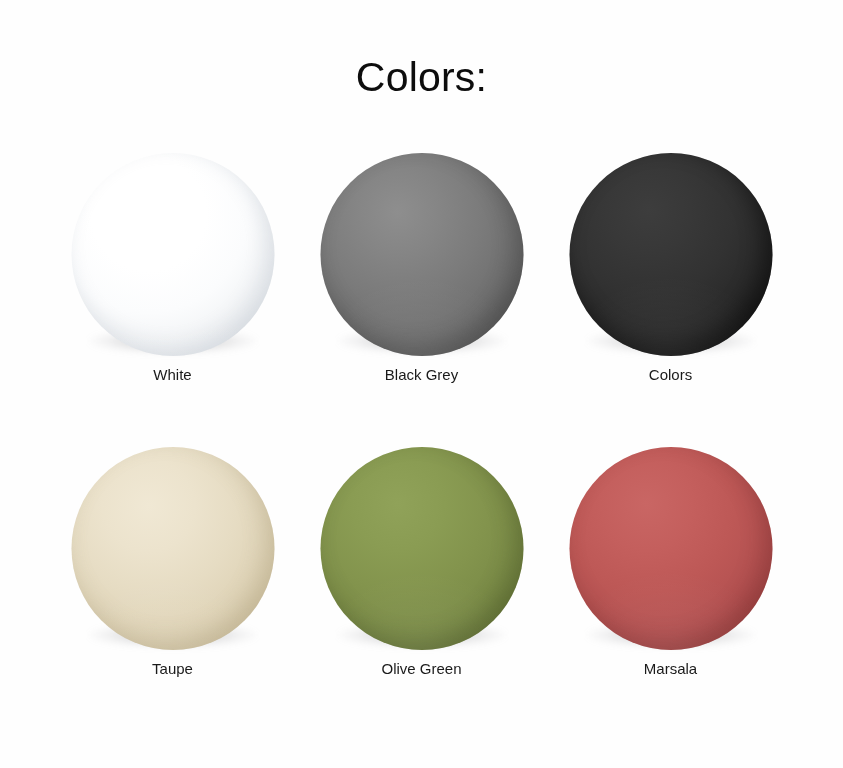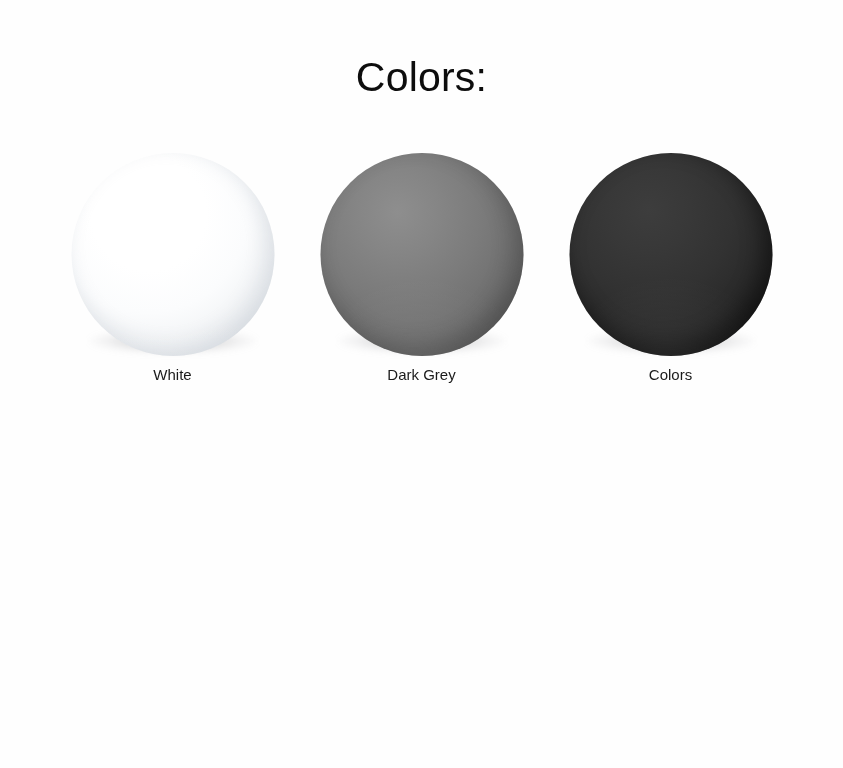--- a/index.html
+++ b/index.html
@@ -197,28 +197,55 @@
           <div class="sphere sphere-white"></div>
         </div>
         <div class="swatch-label">White</div>
       </div>
 
       <div class="swatch-cell">
         <div class="sphere-stage">
           <div class="sphere-shadow"></div>
           <div class="sphere sphere-darkgrey"></div>
         </div>
-        <div class="swatch-label">Dark Grey</div>
+        <div class="swatch-label">Black Grey</div>
       </div>
 
       <div class="swatch-cell">
         <div class="sphere-stage">
           <div class="sphere-shadow"></div>
           <div class="sphere sphere-black"></div>
         </div>
         <div class="swatch-label">Colors</div>
       </div>
 
     </div>
 
+    <div class="swatch-row">
+
+      <div class="swatch-cell">
+        <div class="sphere-stage">
+          <div class="sphere-shadow"></div>
+          <div class="sphere sphere-taupe"></div>
+        </div>
+        <div class="swatch-label">Taupe</div>
+      </div>
+
+      <div class="swatch-cell">
+        <div class="sphere-stage">
+          <div class="sphere-shadow"></div>
+          <div class="sphere sphere-olive"></div>
+        </div>
+        <div class="swatch-label">Olive Green</div>
+      </div>
+
+      <div class="swatch-cell">
+        <div class="sphere-stage">
+          <div class="sphere-shadow"></div>
+          <div class="sphere sphere-marsala"></div>
+        </div>
+        <div class="swatch-label">Marsala</div>
+      </div>
+
+    </div>
 
   </div>
 </div>
 
 </body></html>

